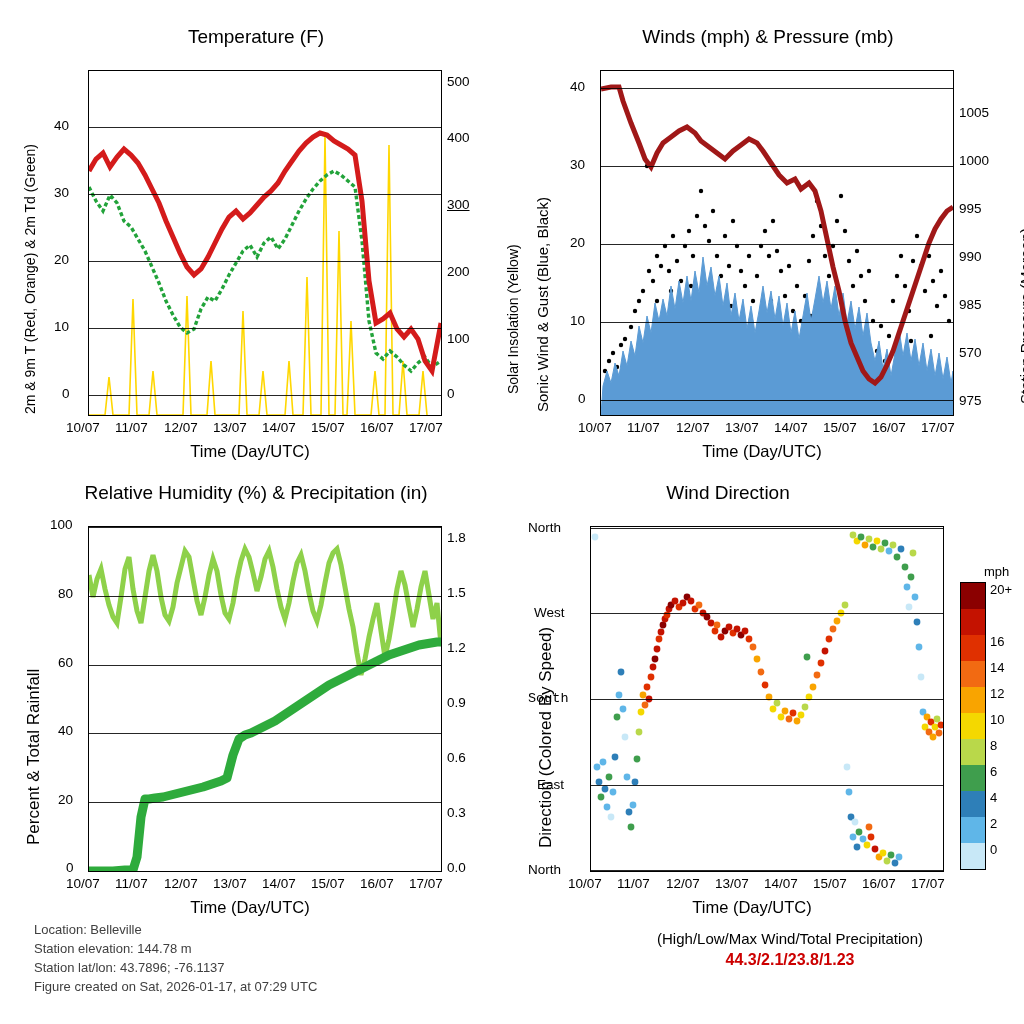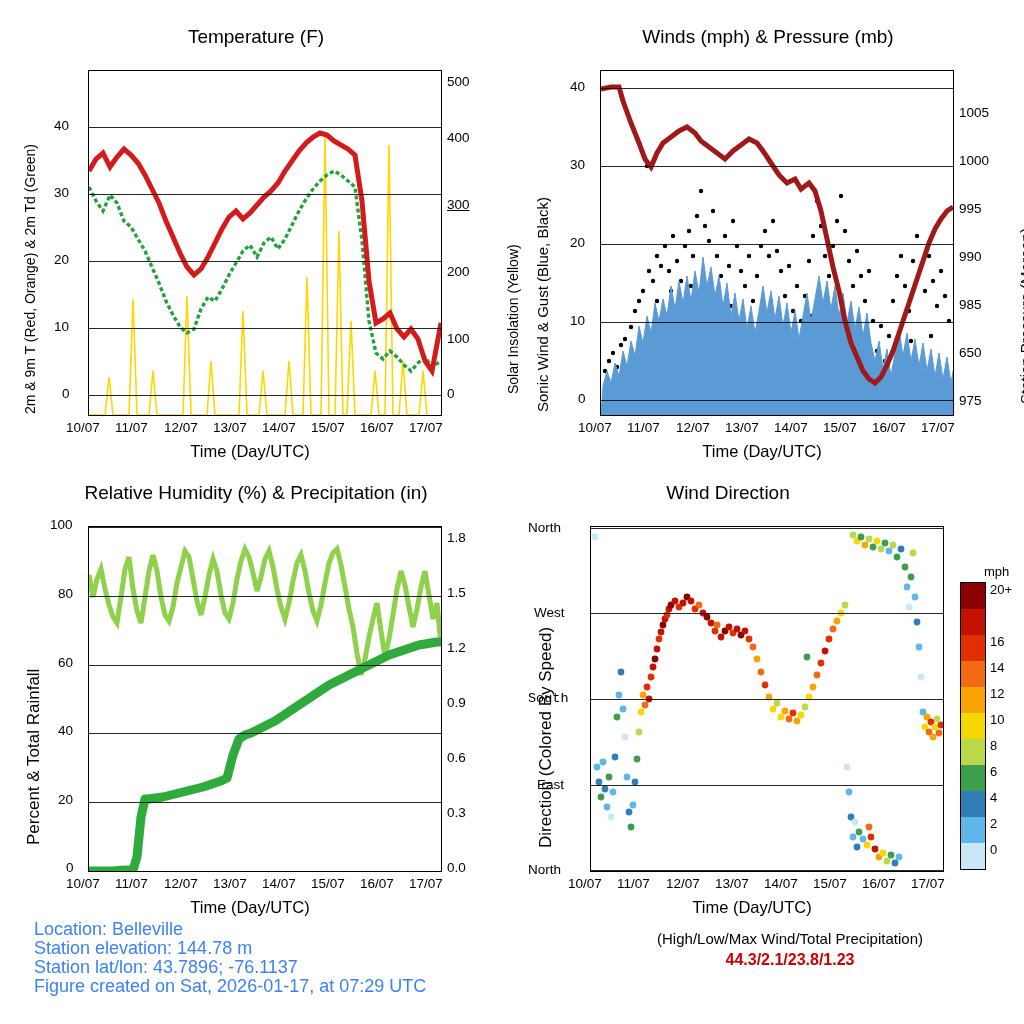--- a/index.html
+++ b/index.html
@@ -7,21 +7,21 @@
   .page{position:relative;width:1024px;height:1024px;}
   .panel{position:absolute;}
   .ptitle{position:absolute;width:100%;text-align:center;font-size:19px;color:#000;}
   .plot{position:absolute;border:1px solid #000;background:#fff;overflow:hidden;}
   .gridline{position:absolute;left:0;right:0;height:1px;background:#000;opacity:.85;}
   .tick-lab{position:absolute;font-size:13.5px;color:#000;white-space:nowrap;}
   .axis-lab{position:absolute;font-size:16px;color:#000;white-space:nowrap;}
   .vert{transform-origin:0 0;}
   .xlab{position:absolute;font-size:16.5px;text-align:center;width:100%;}
   svg{display:block;}
-  .footer{position:absolute;font-size:18px;line-height:19px;color:#3b82f6;}
+  .footer{position:absolute;font-size:13px;line-height:19px;color:#404040;}
   .extremes{position:absolute;text-align:center;font-size:15px;line-height:21px;}
   .extremes .val{color:#cc0000;font-weight:bold;font-size:16px;}
   .legend-title{font-size:13px;}
   .legend-lab{font-size:13px;}
 </style>
 </head>
 <body>
 
 <div class="page">
 
@@ -209,21 +209,21 @@
       </svg>
     </div>
 
     <div class="tick-lab" style="left:66px;top:377px;">0</div>
     <div class="tick-lab" style="left:58px;top:299px;">10</div>
     <div class="tick-lab" style="left:58px;top:221px;">20</div>
     <div class="tick-lab" style="left:58px;top:143px;">30</div>
     <div class="tick-lab" style="left:58px;top:65px;">40</div>
 
     <div class="tick-lab" style="left:447px;top:379px;">975</div>
-    <div class="tick-lab" style="left:447px;top:331px;">650</div>
+    <div class="tick-lab" style="left:447px;top:331px;">570</div>
     <div class="tick-lab" style="left:447px;top:283px;">985</div>
     <div class="tick-lab" style="left:447px;top:235px;">990</div>
     <div class="tick-lab" style="left:447px;top:187px;">995</div>
     <div class="tick-lab" style="left:447px;top:139px;">1000</div>
     <div class="tick-lab" style="left:447px;top:91px;">1005</div>
 
     <div class="tick-lab" style="left:66px;top:406px;">10/07</div>
     <div class="tick-lab" style="left:115px;top:406px;">11/07</div>
     <div class="tick-lab" style="left:164px;top:406px;">12/07</div>
     <div class="tick-lab" style="left:213px;top:406px;">13/07</div>

